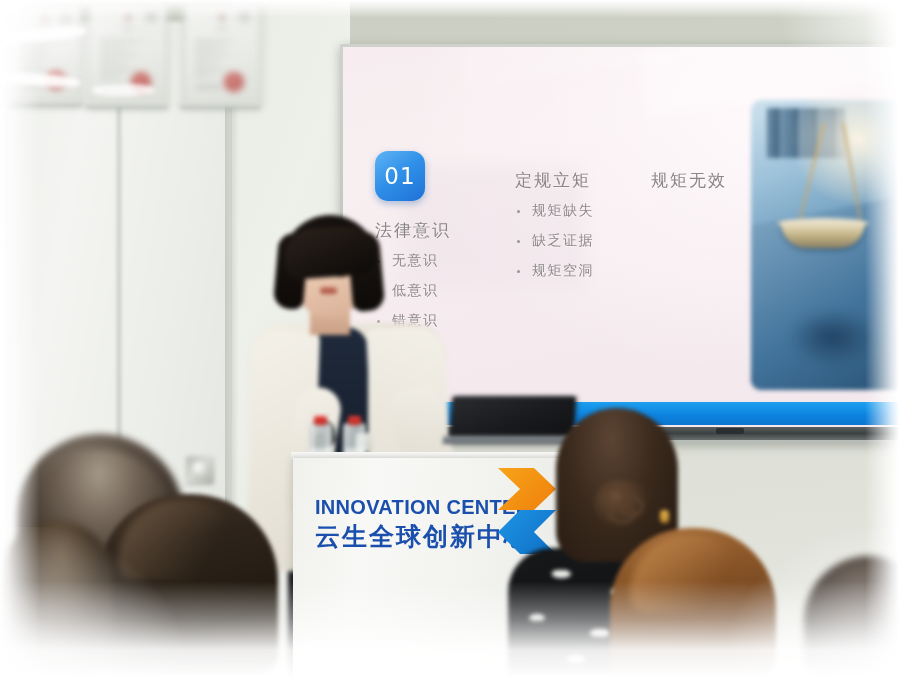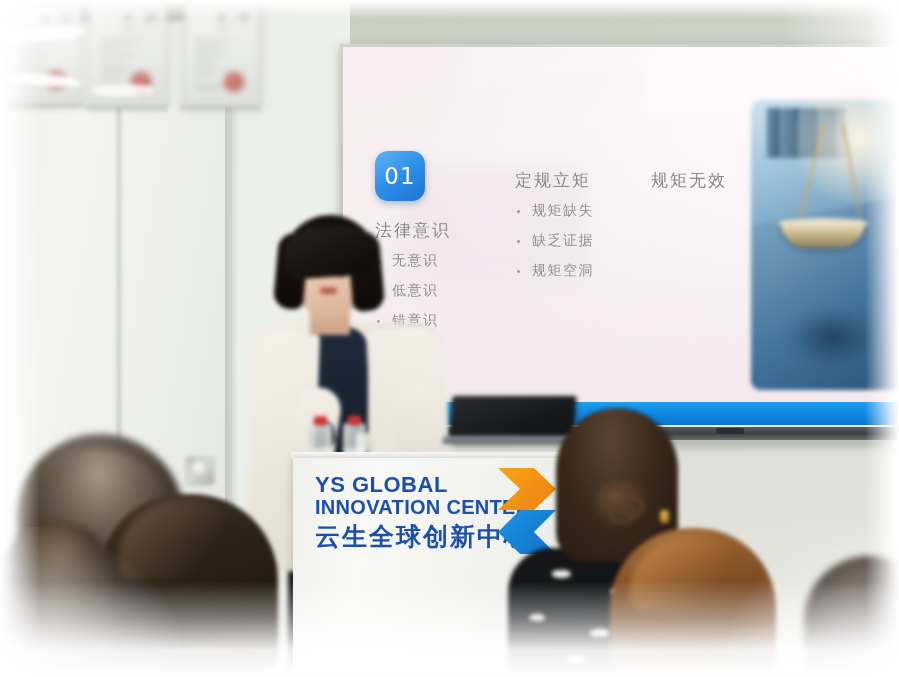--- a/index.html
+++ b/index.html
@@ -644,21 +644,20 @@
       <div class="cap"></div>
       <div class="lbl"></div>
     </div>
   <div class="bottle blurmask-soft" style="left:343px;top:423px;">
       <div class="cap"></div>
       <div class="lbl"></div>
     </div>
 
   <div class="podium-top"></div>
   <div class="podium">
-    <div class="logo-en1">YS GLOBAL</div>
     <div class="logo-en2">INNOVATION CENTER</div>
     <div class="logo-cn">云生全球创新中心</div>
     <div class="logo-mark">
       <div class="chev-o"></div>
       <div class="chev-b"></div>
     </div>
   </div>
 
   <div class="aud blurmask">
     <div class="head-a"></div>

